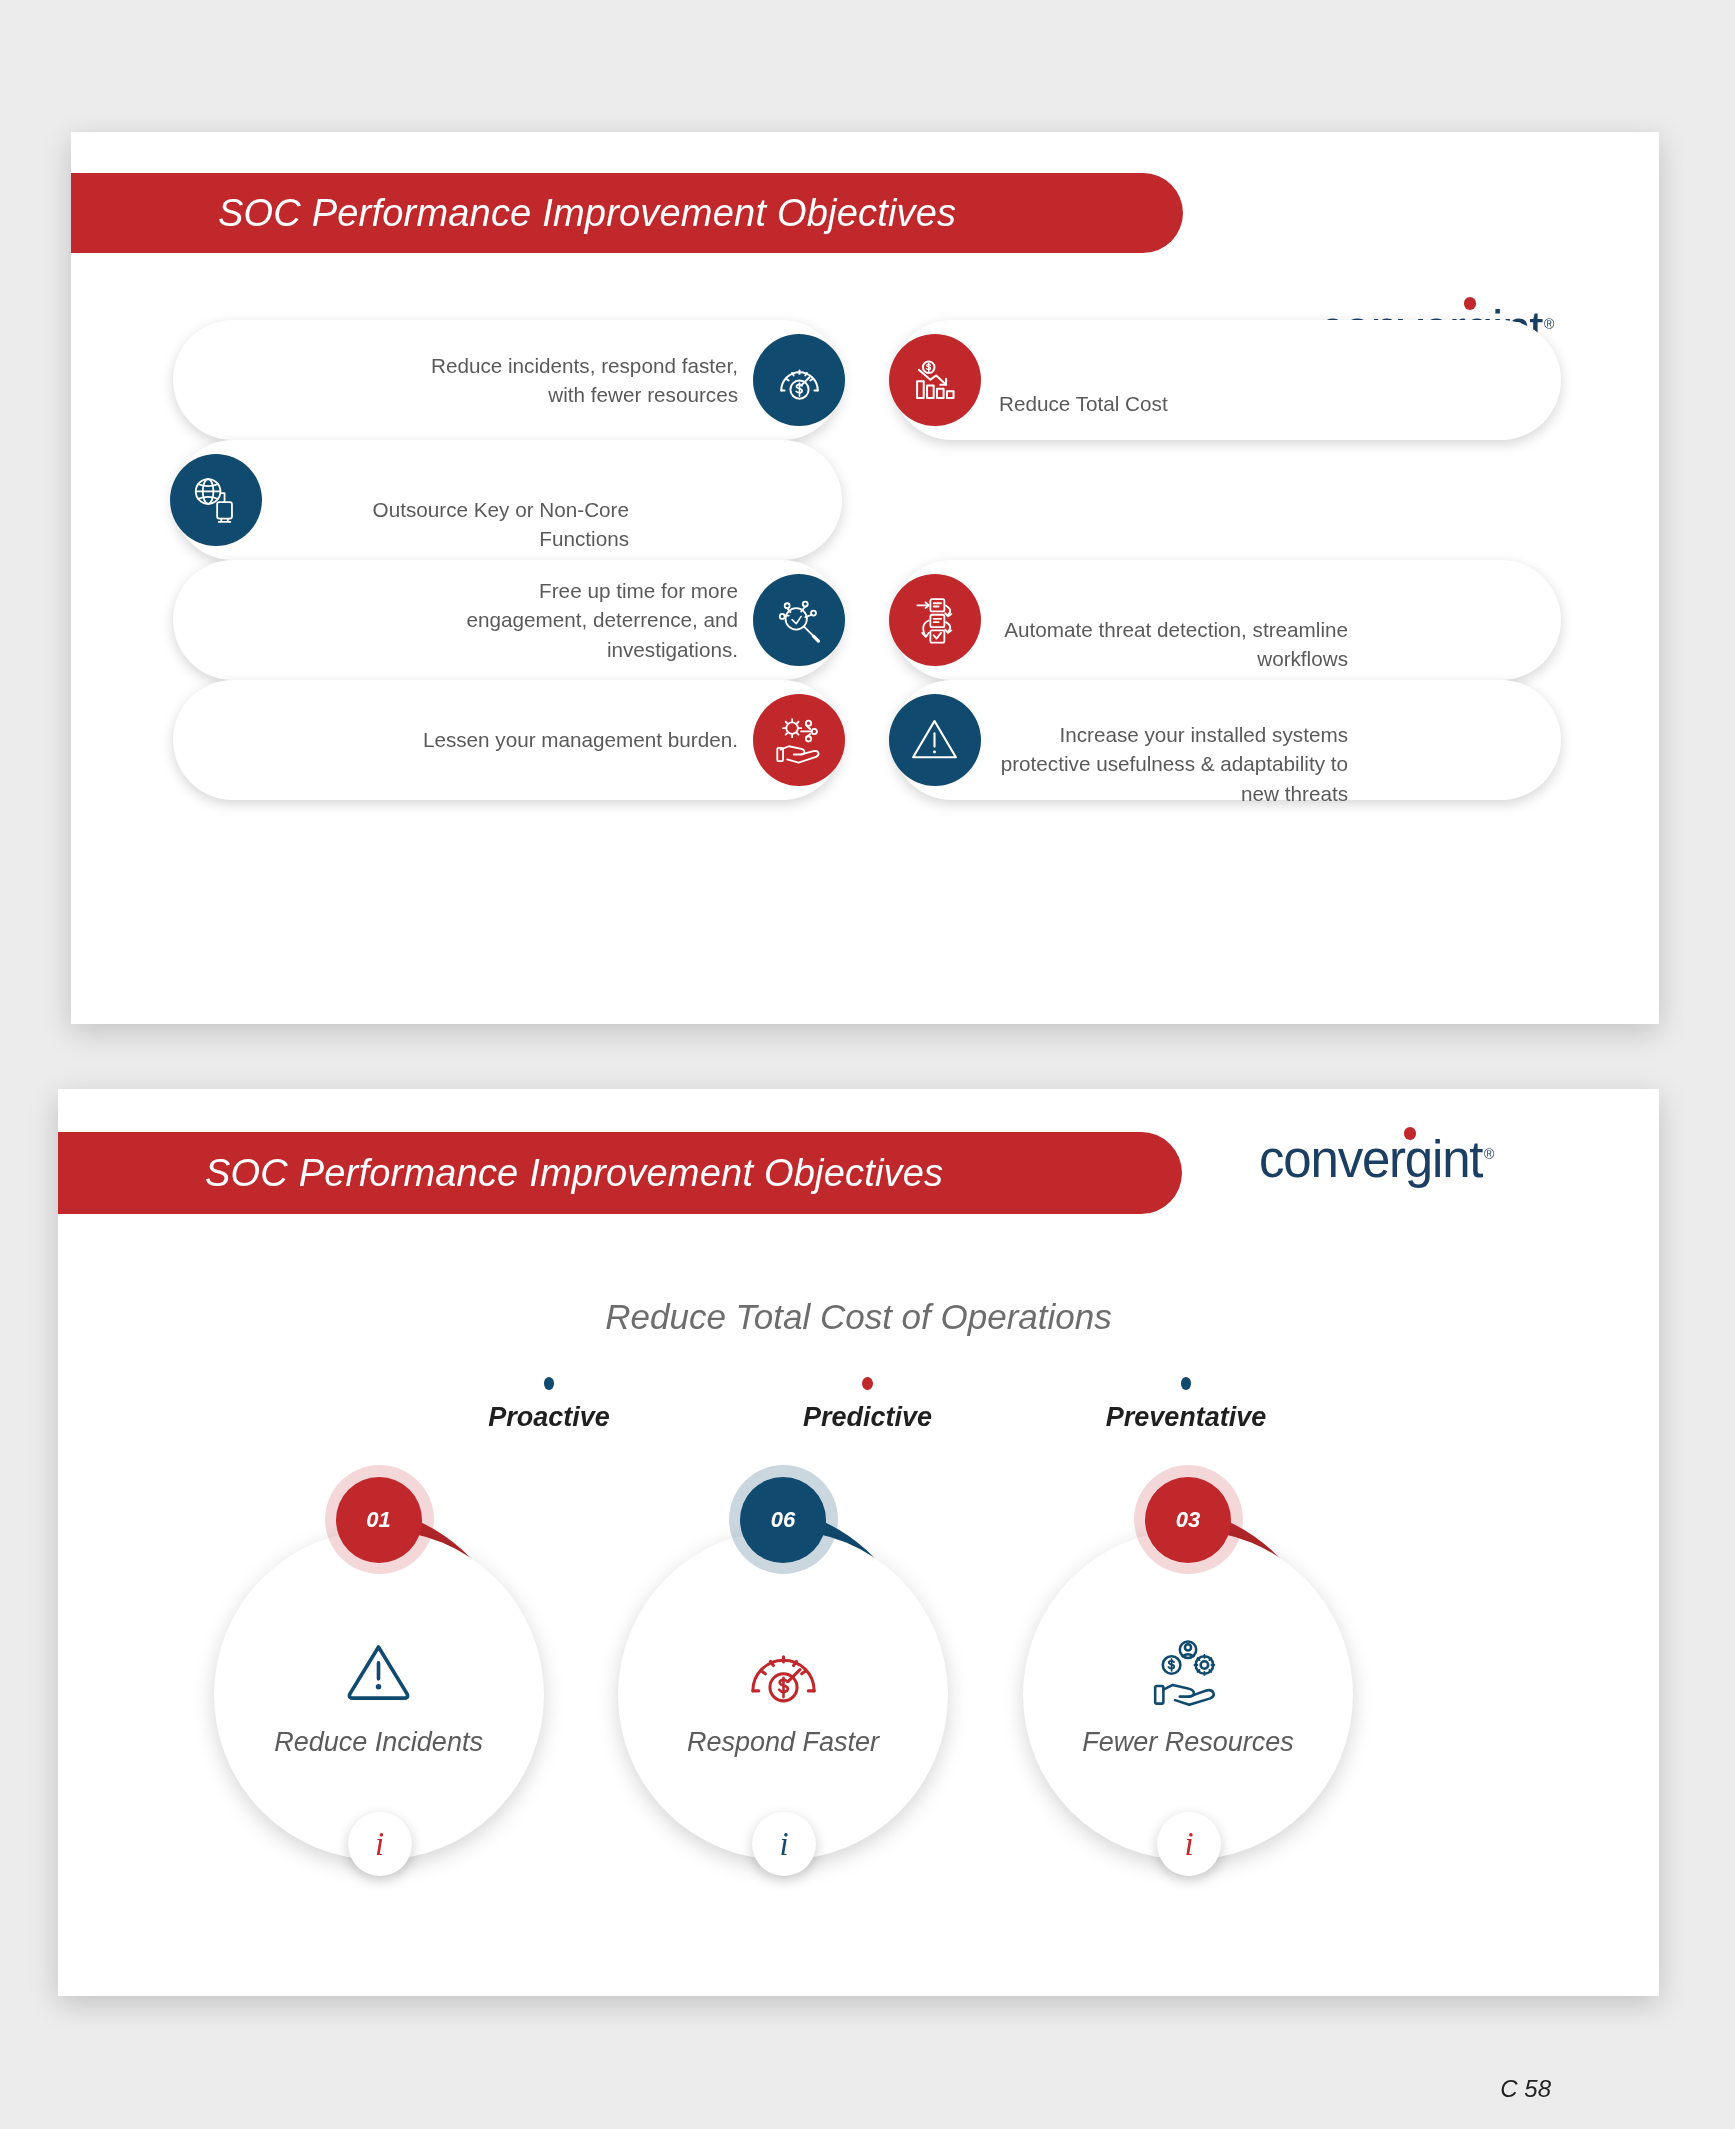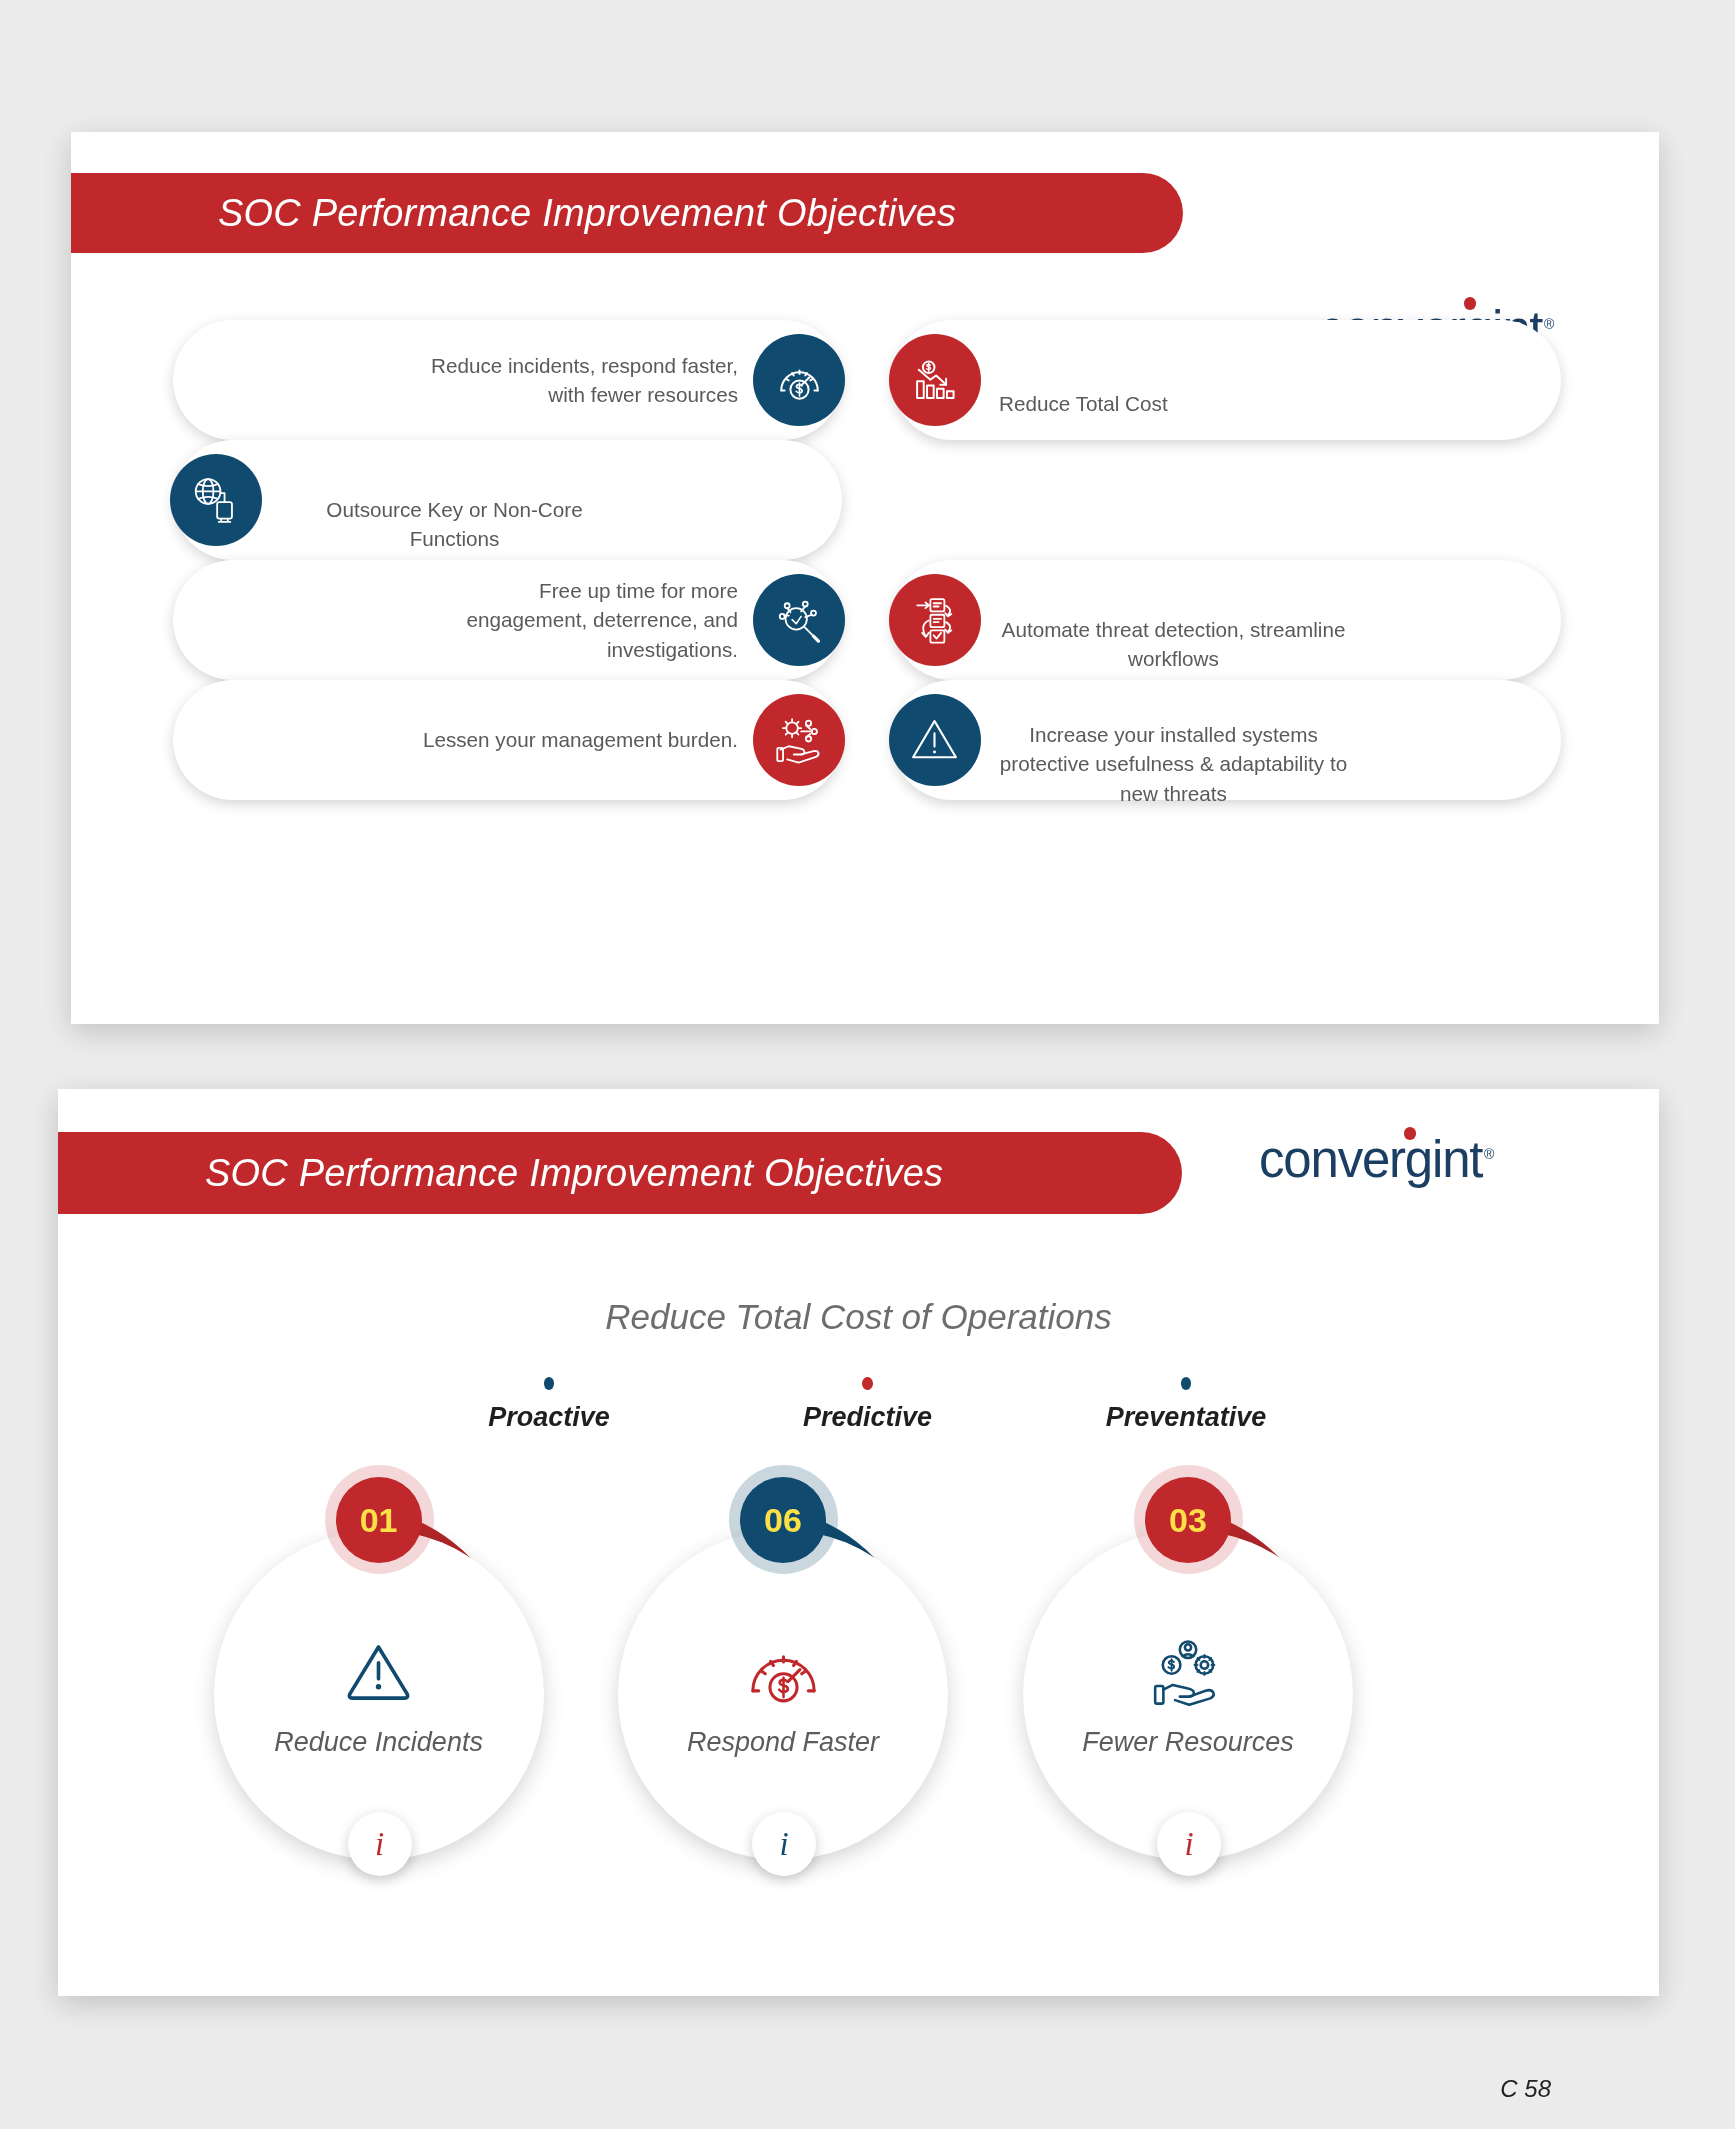--- a/index.html
+++ b/index.html
@@ -99,21 +99,21 @@
     color: #5a5a5a;
     line-height: 1.42;
   }
   .pill.icon-right .pill-text {
     text-align: right;
     padding-right: 104px;
     padding-left: 43px;
     max-width: 463px;
   }
   .pill.icon-left .pill-text {
-    text-align: center;
+    text-align: right;
     padding-left: 107px;
     padding-right: 40px;
     max-width: 496px;
     margin-top: 48px;
   }
   .pill-icon {
     position: absolute;
     width: 92px;
     height: 92px;
     border-radius: 50%;
@@ -227,22 +227,23 @@
     position: absolute;
     left: 131px;
     top: -11.6px;
     width: 109px;
     height: 109px;
     border-radius: 50%;
   }
   .ring-red  { background: rgba(192,40,43,0.18); }
   .ring-navy { background: rgba(16,74,110,0.22); }
   .num-text {
-    color: #fde047;
-    font-size: 34px;
+    color: #ffffff;
+    font-size: 22px;
+    font-style: italic;
     font-weight: 700;
   }
   .info-btn {
     position: absolute;
     left: 154px;
     top: 335px;
     width: 64px;
     height: 64px;
     border-radius: 50%;
     background: #ffffff;

